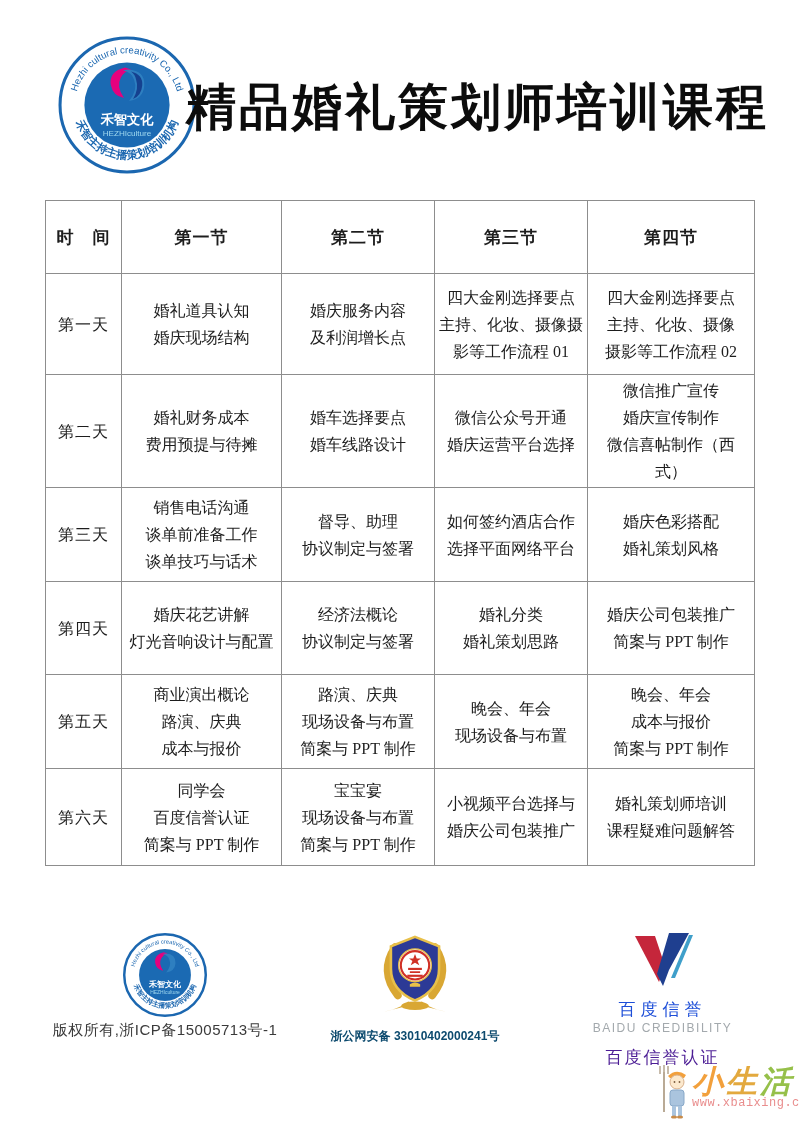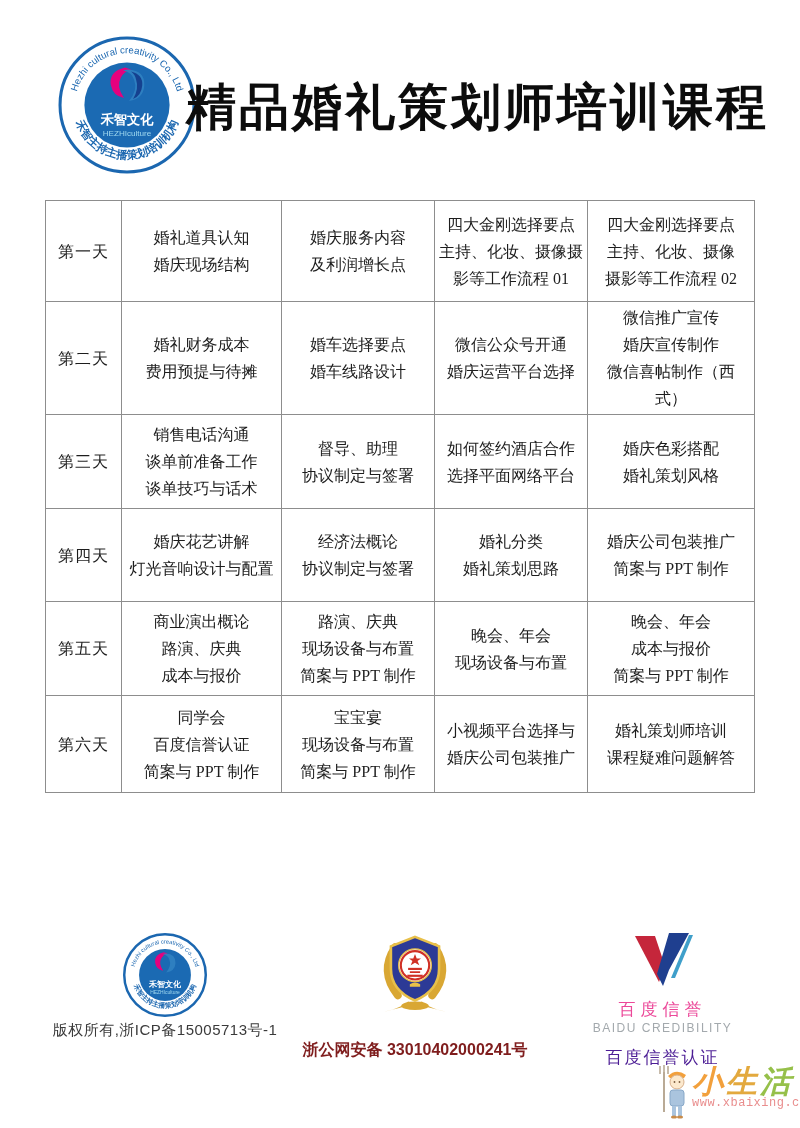--- a/index.html
+++ b/index.html
@@ -25,22 +25,22 @@
   td.day{vertical-align:top;padding-top:24px;font-size:17px;letter-spacing:1px;}
   tr.r1{height:101px;} tr.r2{height:90px;} tr.r3{height:94px;}
   tr.r4{height:93px;} tr.r5{height:94px;} tr.r6{height:97px;}
 
   
   .footer-col{position:absolute;text-align:center;}
   .f-left{left:45px;top:933px;width:240px;}
   .f-center{left:300px;top:930px;width:230px;}
   .f-right{left:555px;top:928px;width:215px;}
   .icp-text{font-size:15px;color:#3a3a3a;letter-spacing:0.5px;}
-  .police-text{margin-top:20px;font-size:16px;font-weight:bold;color:#7f1d1d;}
-  .baidu-cn{margin-top:4px;font-size:17px;color:#ec4899;letter-spacing:5px;}
+  .police-text{margin-top:8px;font-size:12px;font-weight:bold;color:#0c4a6e;}
+  .baidu-cn{margin-top:4px;font-size:17px;color:#1d4ed8;letter-spacing:5px;}
   .baidu-en{font-size:12px;color:#a3a9ad;letter-spacing:1.5px;}
   .baidu-cert{margin-top:11px;font-size:17px;color:#4c1d95;letter-spacing:2px;}
 
   
   .watermark{position:absolute;left:658px;top:1064px;display:flex;align-items:flex-start;}
   .wm-text{position:relative;margin-left:2px;}
   .wm-brand{font-size:31px;font-weight:bold;letter-spacing:3px;line-height:36px;
       font-family:"Liberation Serif",serif;font-style:italic;}
   .wm-c1{color:#f2a03c;} .wm-c2{color:#e3a93e;} .wm-c3{color:#96c04a;}
   .wm-url{font-family:"Liberation Mono",monospace;font-size:12px;color:#e98d8d;
@@ -77,20 +77,27 @@
 
   <table class="course">
     <colgroup>
       <col style="width:76px">
         <col style="width:160px">
         <col style="width:153px">
       <col style="width:153px">
         <col style="width:167px">
     </colgroup>
     <tbody>
+        <tr>
+      <th>时　间</th>
+      <th>第一节</th>
+      <th>第二节</th>
+      <th>第三节</th>
+      <th>第四节</th>
+    </tr>
     <tr class="r1">
       <td class="day">第一天</td>
       <td>婚礼道具认知
 婚庆现场结构</td>
       <td>婚庆服务内容
 及利润增长点</td>
       <td>四大金刚选择要点
 主持、化妆、摄像摄
 影等工作流程 01</td>
       <td>四大金刚选择要点

